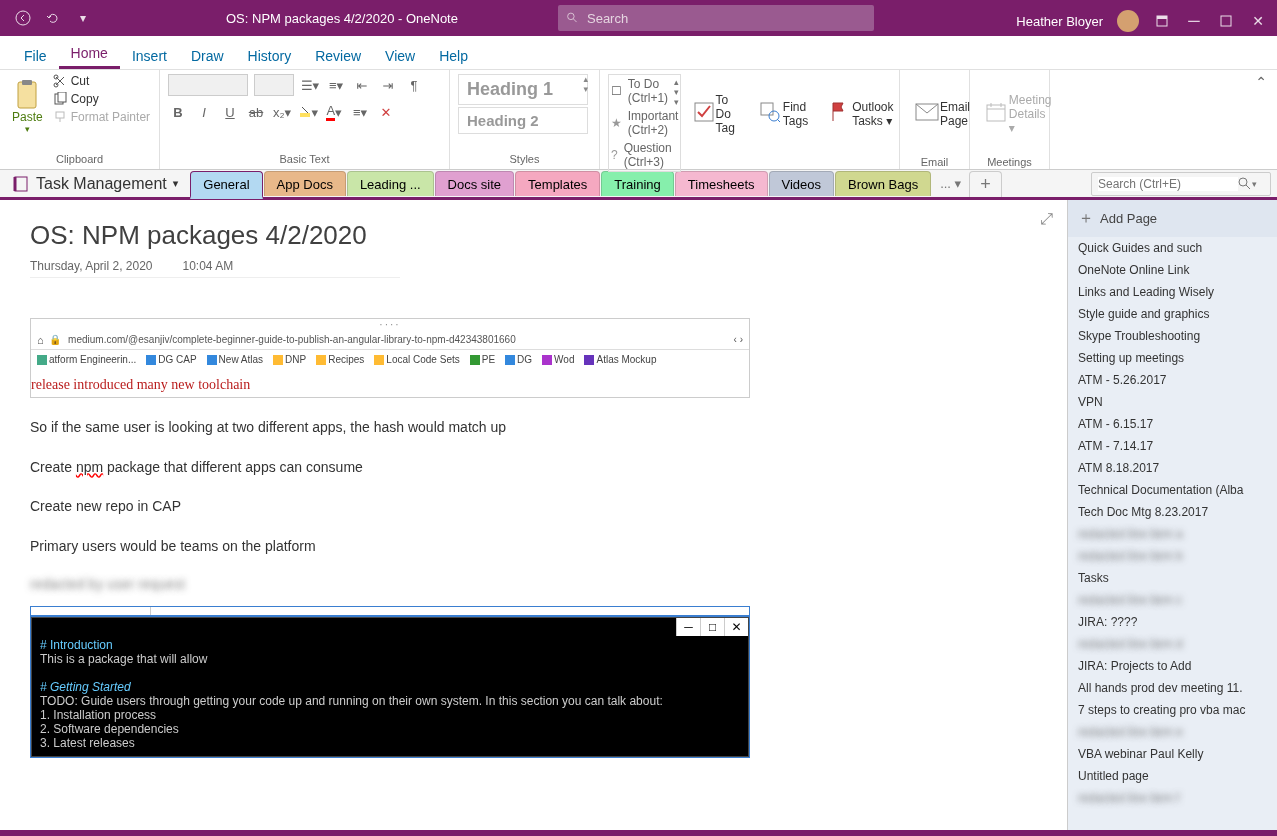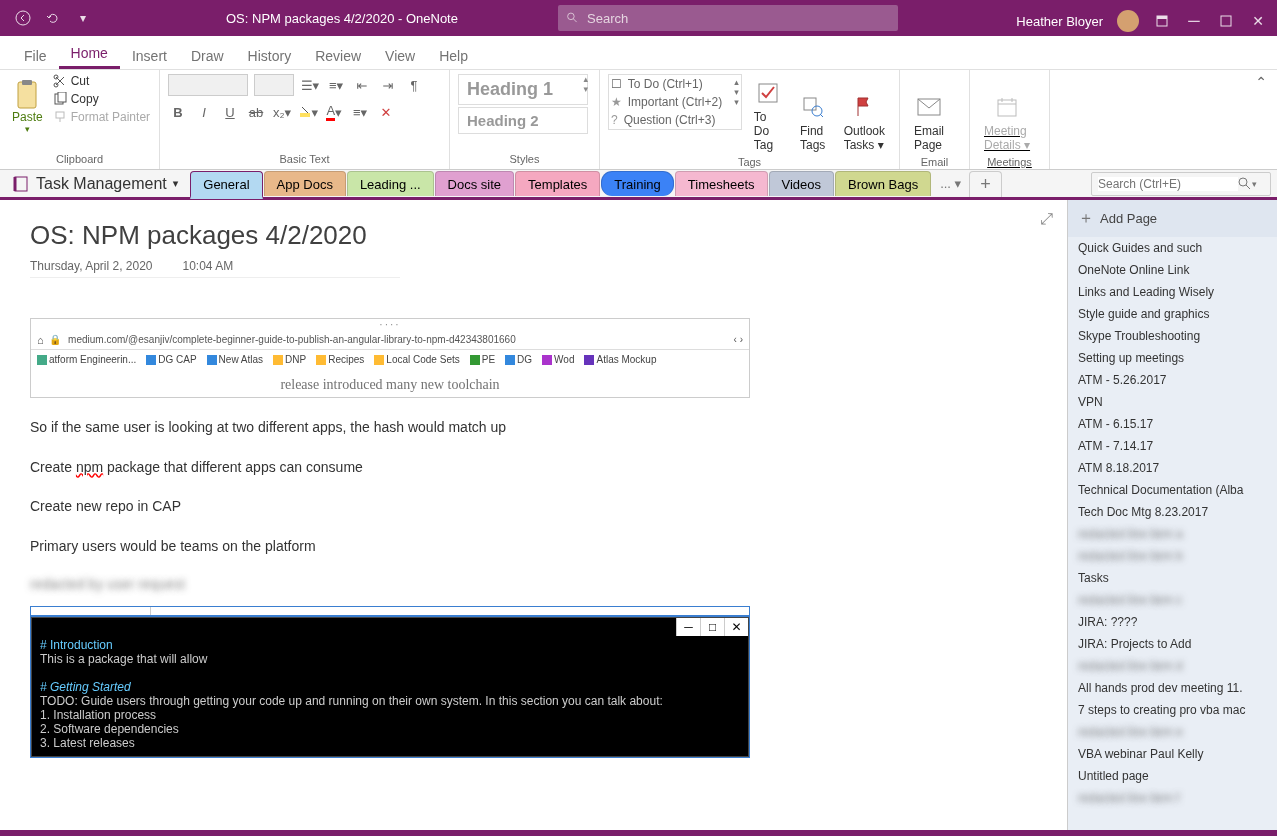--- a/index.html
+++ b/index.html
@@ -1,44 +1,44 @@
 <!DOCTYPE html>
 <html><head>
 <meta charset="utf-8">
 <style>
 * { margin:0; padding:0; box-sizing:border-box; font-family:"Segoe UI",Arial,sans-serif; }
 body { width:1277px; height:836px; background:#fff; overflow:hidden; position:relative; }
 .titlebar { height:36px; background:#7a1e6a; display:flex; align-items:center; color:#fff; }
 .tb-btns { display:flex; gap:12px; padding:0 14px; align-items:center; }
 .tb-btn { width:18px; height:18px; display:flex; align-items:center; justify-content:center; opacity:.85; }
 .tb-title { margin-left:120px; font-size:13px; }
-.tb-search { margin-left:100px; width:340px; height:26px; background:#9a5a90; border-radius:2px; display:flex; align-items:center; padding:0 8px; color:#e5d5e0; }
+.tb-search { margin-left:100px; width:316px; height:26px; background:#9a5a90; border-radius:2px; display:flex; align-items:center; padding:0 8px; color:#e5d5e0; }
 .tb-search input { background:none; border:none; color:#fff; margin-left:8px; font-size:13px; width:100%; outline:none; }
 .tb-search input::placeholder { color:#e5d5e0; }
 .tb-right { margin-left:auto; display:flex; align-items:center; gap:14px; padding-right:10px;margin-top:6px; }
 .avatar { width:22px; height:22px; border-radius:50%; background:#d4a070; }
 .ribbon-tabs { height:34px; background:#fff; display:flex; align-items:flex-end; padding-left:12px; border-bottom:1px solid #e0e0e0; }
-.rtab { padding:6px 12px 5px; font-size:14px; color:#737373; cursor:pointer; }
+.rtab { padding:6px 12px 5px; font-size:14px; color:#0369a1; cursor:pointer; }
 .rtab.active { border-bottom:3px solid #7a1e6a; color:#7a1e6a; font-weight:400; }
 .ribbon { height:100px; background:#fff; display:flex; border-bottom:1px solid #ccc; }
 .rgroup { border-right:1px solid #e0e0e0; padding:4px 8px 2px; display:flex; flex-direction:column; }
 .rgroup-body { flex:1; display:flex; align-items:flex-start; gap:6px; }
 .rgroup-label { font-size:11px; color:#666; text-align:center; padding:2px 0; }
 .paste-btn { display:flex; flex-direction:column; align-items:center; font-size:12px; color:#4d7c0f; padding:4px; }
 .clip-list { display:flex; flex-direction:column; gap:4px; font-size:12px; color:#333; }
 .clip-item { display:flex; align-items:center; gap:4px; }
 .fmt-box { display:flex; flex-direction:column; gap:6px; }
 .fmt-row { display:flex; gap:6px; align-items:center; }
 .fontsel { width:80px; height:22px; border:1px solid #ccc; background:#f0f0f0; }
 .fsize { width:40px; height:22px; border:1px solid #ccc; background:#f0f0f0; }
 .fbtn { width:20px; height:20px; font-size:13px; display:flex; align-items:center; justify-content:center; color:#666; }
 .styles-box { width:130px; }
 .style-item { border:1px solid #ddd; padding:4px 8px; color:#999; font-size:15px; margin-bottom:2px; }
 .tag-row { display:flex; align-items:center; gap:6px; font-size:12px; color:#666; padding:2px; }
-.rbtn { display:flex; flex-direction:column; align-items:center; justify-content:flex-end; font-size:12px; color:#333; padding:2px 6px; height:80px; }
+.rbtn { display:flex; flex-direction:row; align-items:center; justify-content:flex-end; font-size:12px; color:#333; padding:2px 6px; height:80px; }
 .rbtn.disabled { color:#aaa; }
 .icon-sq { width:26px; height:26px; margin-bottom:4px; display:flex; align-items:center; justify-content:center; }
 .nb-bar { height:30px; display:flex; align-items:center; background:#f5f5f5; border-bottom:3px solid #7a1e6a; }
 .nb-name { display:flex; align-items:center; gap:6px; padding:0 12px; font-size:16px; color:#333; }
 .sec-tab { padding:5px 12px 4px; font-size:13px; border-radius:4px 4px 0 0; margin-right:1px; cursor:pointer; border:1px solid transparent; border-bottom:none; }
 .content-row { display:flex; height:calc(836px - 36px - 34px - 100px - 30px - 6px); }
 .note-area { flex:1; background:#fff; padding:20px 30px; overflow:hidden; position:relative; }
 .page-title { font-size:26px; color:#404040; font-weight:300; margin-bottom:8px; }
 .page-date { font-size:12px; color:#666; display:flex; gap:30px; margin-bottom:40px; border-bottom:1px solid #eee; padding-bottom:4px; width:370px; }
 .note-body p { font-size:14px; color:#333; margin-bottom:20px; line-height:1.4; }
@@ -257,21 +257,21 @@
               <rect x="1" y="1" width="22" height="16" fill="none" stroke="#888"></rect>
               <path d="M1 1l11 9 11-9" stroke="#888" fill="none"></path>
             </svg>
           </span>
           <span>Email<br>Page</span>
         </div>
       </div>
     <div class="rgroup-label">Email</div>
   </div>
 
-  <div class="rgroup" style="width:80px;text-decoration:underline;">
+  <div class="rgroup" style="width:80px;">
     <div class="rgroup-body">
         <div class="rbtn disabled">
           <span class="icon-sq">
             <svg width="22" height="22">
               <rect x="2" y="4" width="18" height="16" fill="none" stroke="#bbb"></rect>
               <path d="M2 8h18M6 2v4M16 2v4" stroke="#bbb"></path>
             </svg>
           </span>
           <span>Meeting<br>Details ▾</span>
         </div>
@@ -290,21 +290,21 @@
       </svg>
     <span>Task Management</span>
     <span style="font-size:11px;">▾</span>
   </div>
   <div id="sections" style="display:flex;align-items:flex-end;">
       <div class="sec-tab" style="background: rgb(179, 217, 242); border-color: rgb(122, 30, 106) rgb(122, 30, 106) rgb(179, 217, 242); border-bottom-width: 3px; border-bottom-style: solid; margin-bottom: -3px;">General</div>
       <div class="sec-tab" style="background: rgb(232, 184, 138); border-color: rgba(0, 0, 0, 0.15);">App Docs</div>
       <div class="sec-tab" style="background: rgb(201, 230, 168); border-color: rgba(0, 0, 0, 0.15);">Leading ...</div>
       <div class="sec-tab" style="background: rgb(224, 160, 208); border-color: rgba(0, 0, 0, 0.15);">Docs site</div>
       <div class="sec-tab" style="background: rgb(245, 168, 192); border-color: rgba(0, 0, 0, 0.15);">Templates</div>
-      <div class="sec-tab" style="background: #3b82f6; border-color: rgba(0, 0, 0, 0.15); border-radius: 11px;">Training</div>
+      <div class="sec-tab" style="background: #86efac; border-color: rgba(0, 0, 0, 0.15);">Training</div>
       <div class="sec-tab" style="background: rgb(245, 184, 208); border-color: rgba(0, 0, 0, 0.15);">Timesheets</div>
       <div class="sec-tab" style="background: rgb(192, 200, 216); border-color: rgba(0, 0, 0, 0.15);">Videos</div>
       <div class="sec-tab" style="background: rgb(208, 216, 144); border-color: rgba(0, 0, 0, 0.15);">Brown Bags</div>
     </div>
   <span style="padding:0 8px;font-size:13px;color:#777;">... ▾</span>
   <span style="padding:2px 10px;font-size:18px;color:#777;border:1px solid #ccc;border-bottom:none;border-radius:4px 4px 0 0;background:#f5f5f5;">+</span>
   <div class="search-pages">
     <input placeholder="Search (Ctrl+E)" style="">
     <svg width="14" height="14">
         <circle cx="5" cy="5" r="4" stroke="#777" fill="none"></circle>
@@ -336,21 +336,21 @@
           <span class="bm"><span class="bm-ico" style="background:#38d;"></span>DG CAP</span>
           <span class="bm"><span class="bm-ico" style="background:#38d;"></span>New Atlas</span>
           <span class="bm"><span class="bm-ico" style="background:#fb3;"></span>DNP</span>
           <span class="bm"><span class="bm-ico" style="background:#fb3;"></span>Recipes</span>
           <span class="bm"><span class="bm-ico" style="background:#fb3;"></span>Local Code Sets</span>
           <span class="bm"><span class="bm-ico" style="background:#393;"></span>PE</span>
           <span class="bm"><span class="bm-ico" style="background:#38d;"></span>DG</span>
           <span class="bm"><span class="bm-ico" style="background:#a3c;"></span>Wod</span>
           <span class="bm"><span class="bm-ico" style="background:#63b;"></span>Atlas Mockup</span>
         </div>
-      <div style="text-align:center;padding:8px 0 4px;font-family:Georgia,serif;font-size:14px;color:#737373;">release introduced many new toolchain</div>
+      <div style="text-align:left;padding:8px 0 4px;font-family:Georgia,serif;font-size:14px;color:#b91c1c;">release introduced many new toolchain</div>
     </div>
 
     <div class="note-body" id="note-body">
         <p>So if the same user is looking at two different apps, the hash would match up</p>
         <p>Create <span class="underline">npm</span> package that different apps can consume</p>
         <p>Create new repo in CAP</p>
         <p>Primary users would be teams on the platform</p>
       </div>
 
     <p style="color:transparent;text-shadow:0 0 6px rgba(80,80,80,.7);font-size:14px;margin-bottom:14px;">redacted by user request</p>
@@ -396,22 +396,22 @@
         <div class="page-item">ATM - 6.15.17</div>
         <div class="page-item">ATM - 7.14.17</div>
         <div class="page-item">ATM 8.18.2017</div>
         <div class="page-item">Technical Documentation (Alba</div>
         <div class="page-item">Tech Doc Mtg 8.23.2017</div>
         <div class="page-item blur">redacted line item a</div>
         <div class="page-item blur">redacted line item b</div>
         <div class="page-item">Tasks</div>
         <div class="page-item blur">redacted line item c</div>
         <div class="page-item">JIRA: ????</div>
+        <div class="page-item blur">redacted line item d</div>
         <div class="page-item">JIRA: Projects to Add</div>
-        <div class="page-item blur">redacted line item d</div>
         <div class="page-item">All hands prod dev meeting 11.</div>
         <div class="page-item">7 steps to creating pro vba mac</div>
         <div class="page-item blur">redacted line item e</div>
         <div class="page-item">VBA webinar Paul Kelly</div>
         <div class="page-item">Untitled page</div>
         <div class="page-item blur">redacted line item f</div>
       </div>
   </div>
 </div>
 

